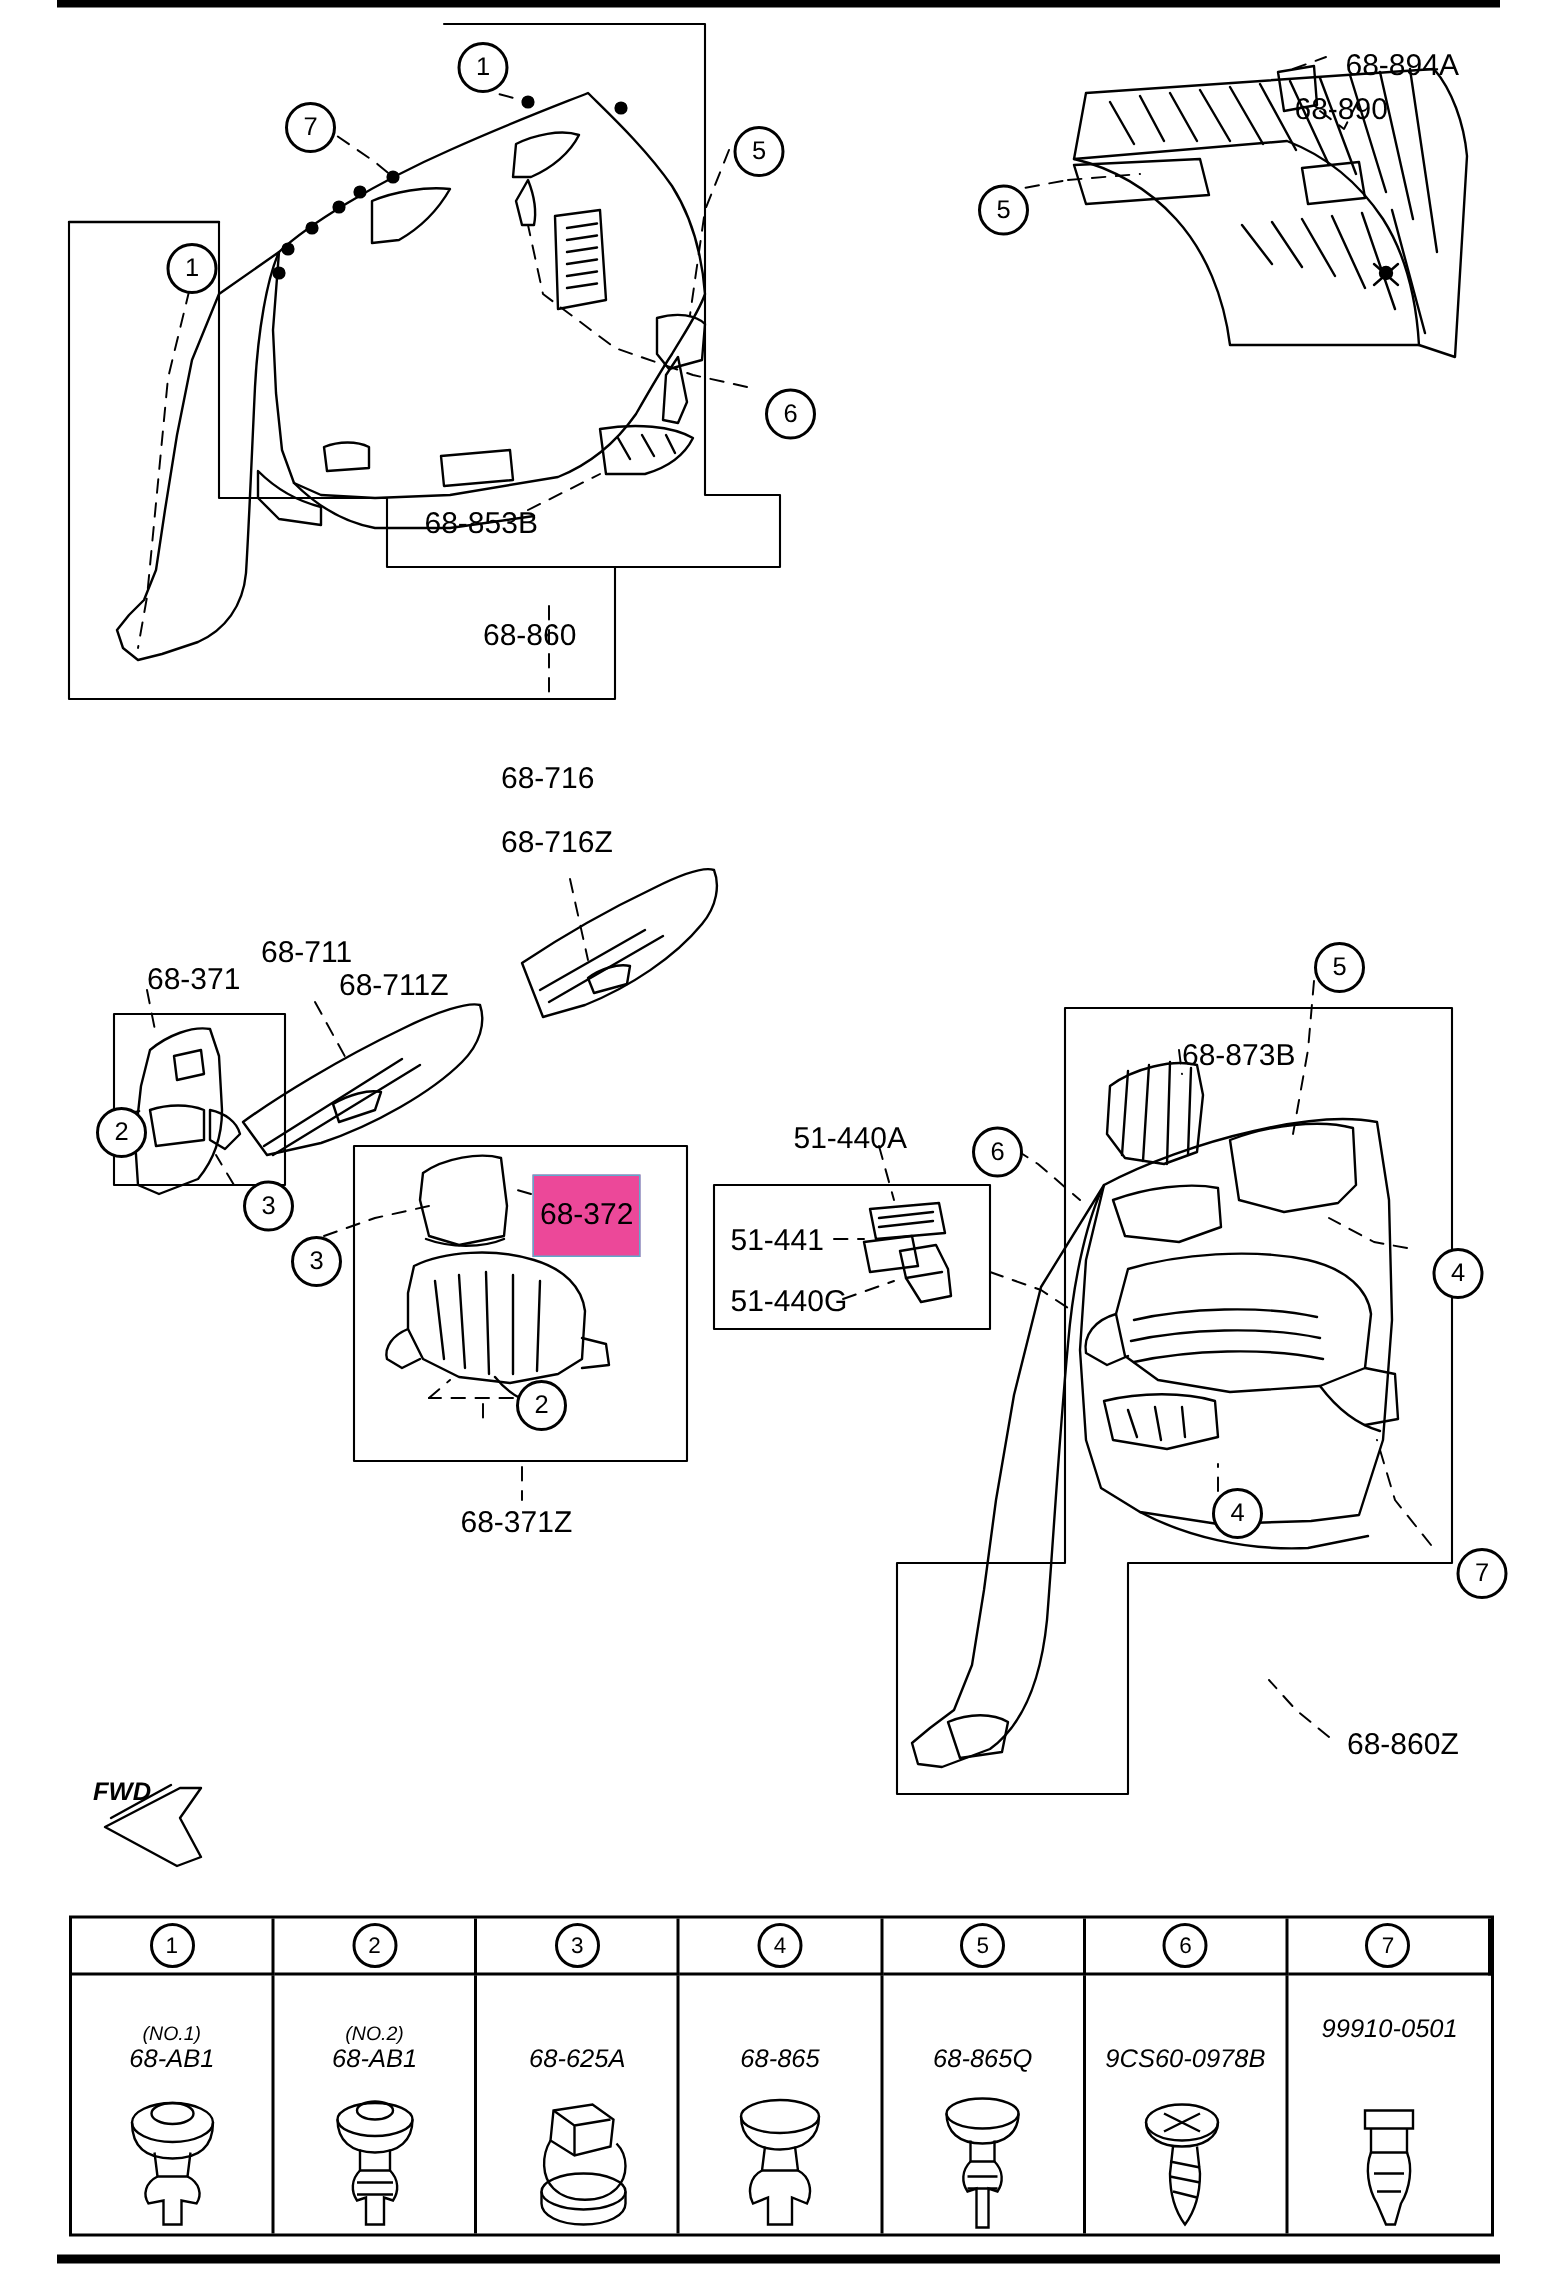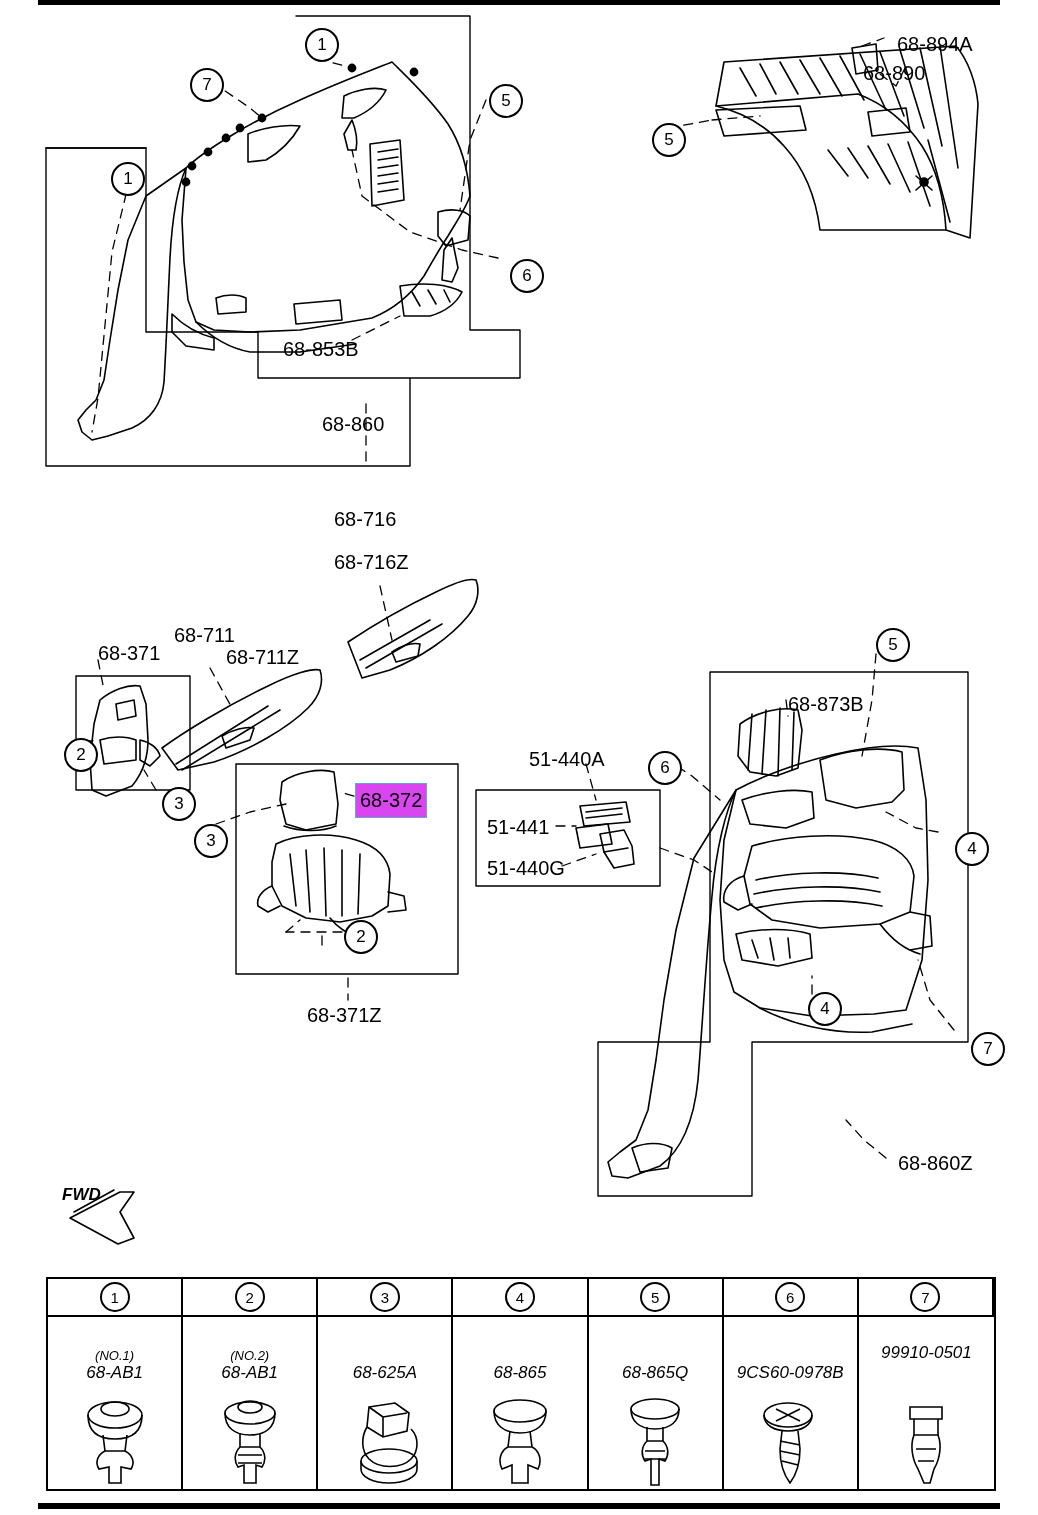--- a/index.html
+++ b/index.html
@@ -1,19 +1,19 @@
 <!DOCTYPE html>
 <html><head>
 <meta charset="utf-8">
 <style>
   html,body{margin:0;padding:0;background:#ffffff;}
   body{width:1038px;height:1515px;position:relative;font-family:"Liberation Sans",sans-serif;color:#000;overflow:hidden;}
   .page{position:absolute;left:0;top:0;width:1038px;height:1515px;}
   .lbl{position:absolute;font-size:20px;white-space:nowrap;letter-spacing:0px;}
-  .hl{background:#d946ef;padding:5px 4px;border:1px solid #5fa8cc;}
+  .hl{background:#ec4899;padding:15px 4px;border:1px solid #5fa8cc;}
   .cnum{position:absolute;width:30px;height:30px;border:2px solid #000;border-radius:50%;
         display:flex;align-items:center;justify-content:center;font-size:17px;background:#fff;}
   svg.art{position:absolute;left:0;top:0;width:1038px;height:1515px;pointer-events:none;}
   
   .legend{position:absolute;left:46px;top:1277px;width:946px;height:210px;border:2px solid #000;
           display:grid;grid-template-columns:repeat(7,1fr);grid-template-rows:38px 1fr;}
   .legend .cell{border-right:2px solid #000;display:flex;flex-direction:column;align-items:center;}
   .legend .cell:last-child{border-right:none;gap:20px;}
   .legend .hdr{border-bottom:2px solid #000;justify-content:center;}
   .legend .hdr .cnum{position:static;width:26px;height:26px;border-width:2px;font-size:15px;}

